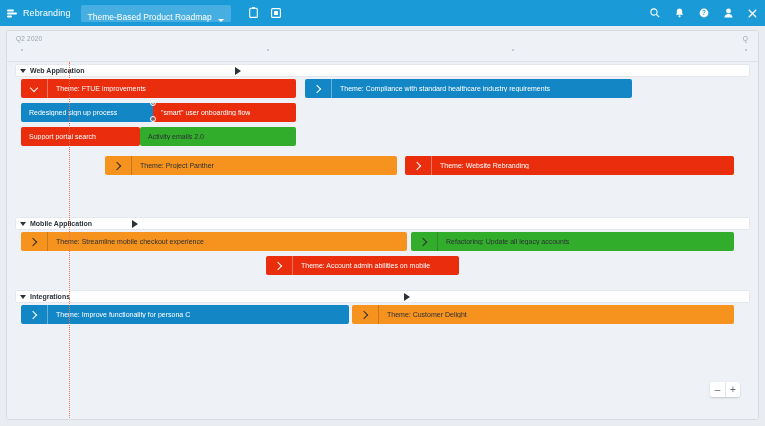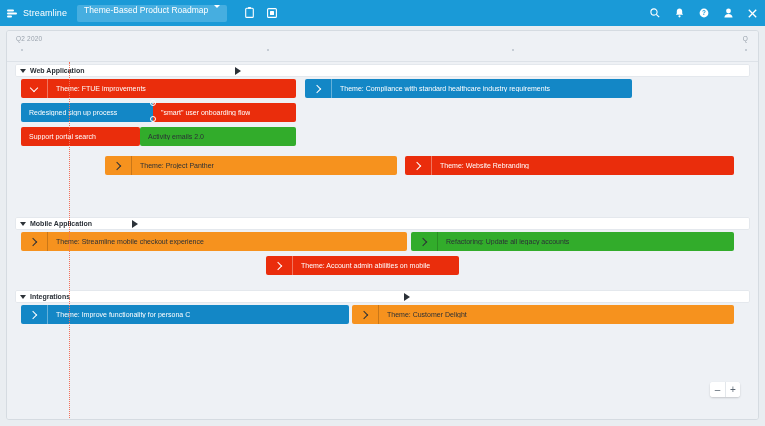--- a/index.html
+++ b/index.html
@@ -38,21 +38,21 @@
     color: #ffffff;
     font-size: 9px;
     letter-spacing: .1px;
     white-space: nowrap;
   }
   .doc-chip {
     background: #46aee0;
     border-radius: 2px;
     height: 17px;
     display: flex;
-    align-items: flex-start;
+    align-items: flex-end;
     gap: 6px;
     padding: 0 7px;
     color: #ffffff;
     font-size: 8.5px;
     white-space: nowrap;
   }
   .chip-caret {
     width: 0; height: 0;
     border-left: 3px solid transparent;
     border-right: 3px solid transparent;
@@ -248,21 +248,21 @@
   <div class="appbar">
 
     <div class="brand">
       <span class="brand-logo">
         <svg width="11" height="9" viewBox="0 0 11 9">
           <rect x="0" y="0.5" width="7" height="2" rx="1" fill="#ffffff"></rect>
           <rect x="0" y="3.5" width="10" height="2" rx="1" fill="#ffffff"></rect>
           <rect x="0" y="6.5" width="5" height="2" rx="1" fill="#ffffff"></rect>
         </svg>
       </span>
-      <span class="brand-name">Streamline</span>
+      <span class="brand-name">Rebranding</span>
     </div>
 
     <div class="doc-chip">
       <span>Theme-Based Product Roadmap</span>
       <span class="chip-caret"></span>
     </div>
 
     <div class="bar-tools">
       <span class="ico">
         <svg width="9" height="11" viewBox="0 0 9 11">

